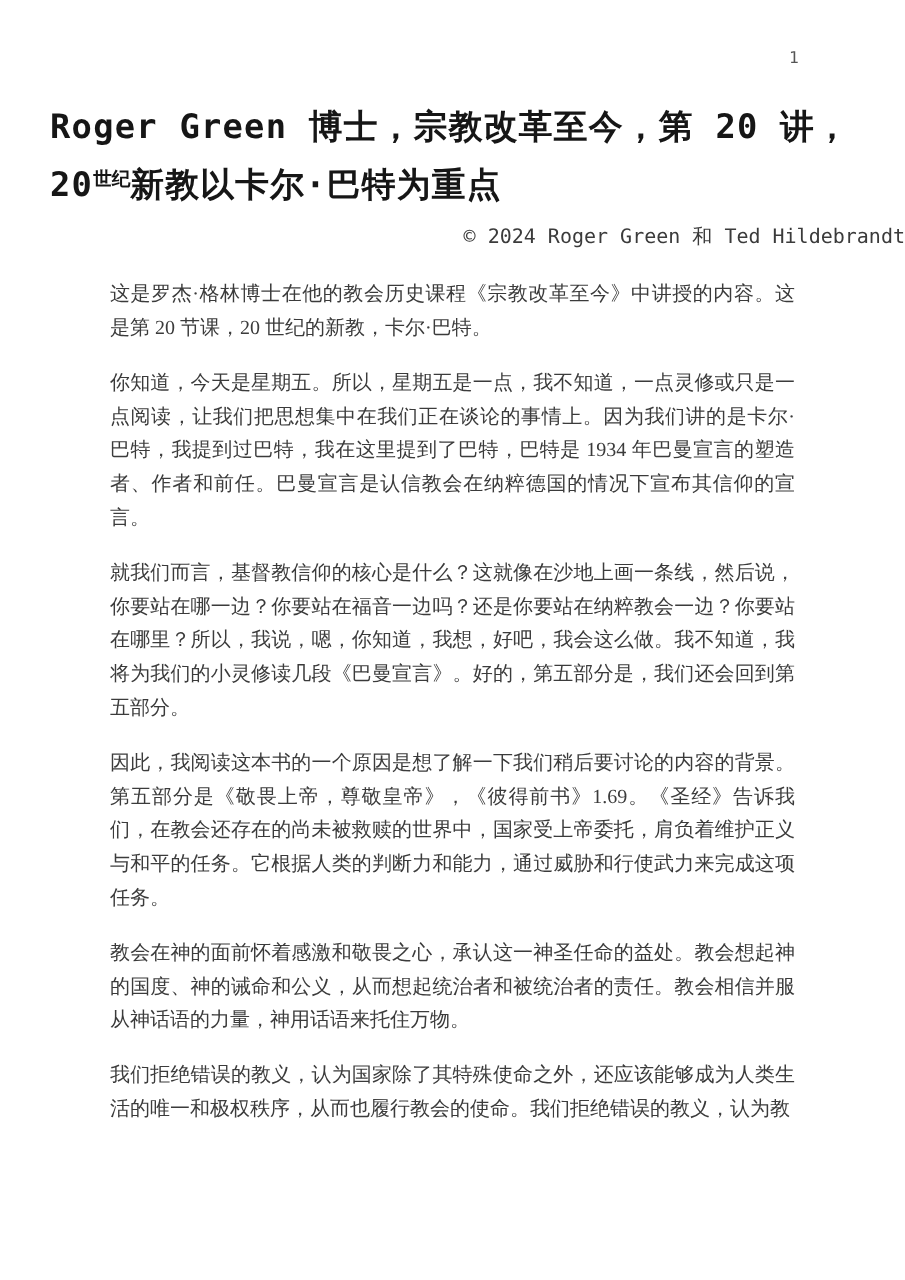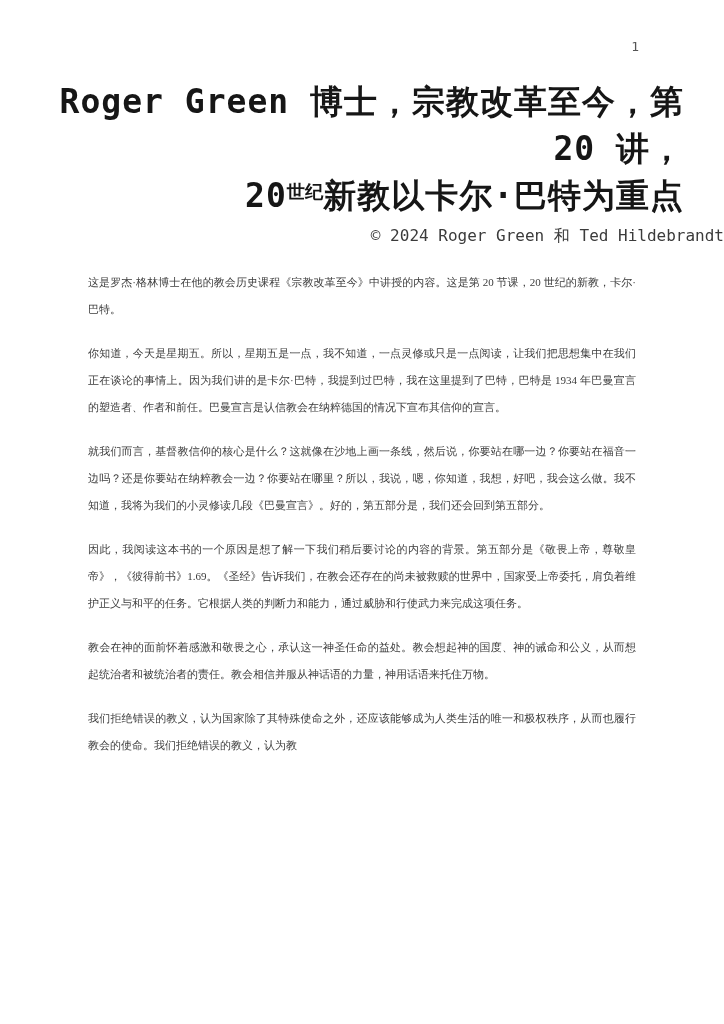--- a/index.html
+++ b/index.html
@@ -22,22 +22,22 @@
     top: 39px;
     right: 85px;
     font-size: 13px;
     line-height: 16px;
     color: #555555;
     font-family: "DejaVu Sans Mono", "Liberation Mono", monospace;
   }
   .title {
     margin: 0;
     padding: 78px 40px 0 40px;
-    text-align: right;
-    font-size: 33px;
+    text-align: left;
+    font-size: 27px;
     font-weight: bold;
     line-height: 47px;
     color: #161616;
     font-family: "DejaVu Sans Mono", "Liberation Mono", monospace;
     letter-spacing: 1px;
   }
   .title .title-line {
     display: block;
   }
   .title sup {
@@ -53,21 +53,21 @@
     line-height: 20px;
     color: #3b3b3b;
     font-family: "DejaVu Sans Mono", "Liberation Mono", monospace;
   }
   .doc-body {
     margin-top: 23px;
     padding: 0 88px;
   }
   .doc-body p.para {
     margin: 0 0 17px 0;
-    font-size: 11px;
+    font-size: 16px;
     line-height: 27px;
     text-align: justify;
     color: #3b3b3b;
     font-family: "Liberation Serif", "DejaVu Serif", serif;
   }
 </style>
 </head>
 <body>
 
 <div class="page">

